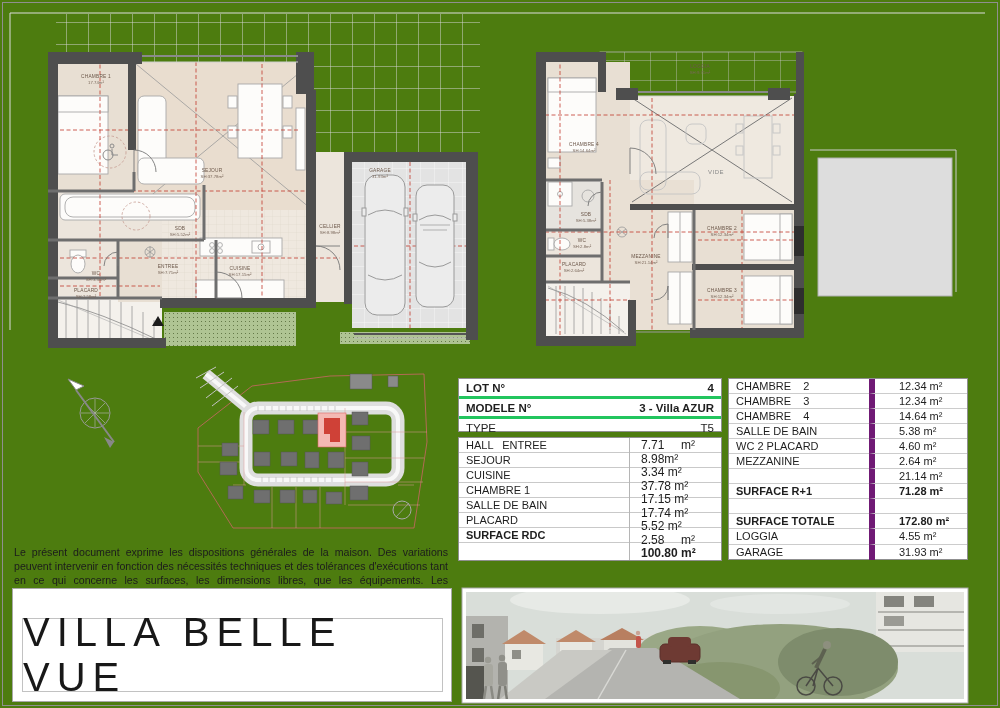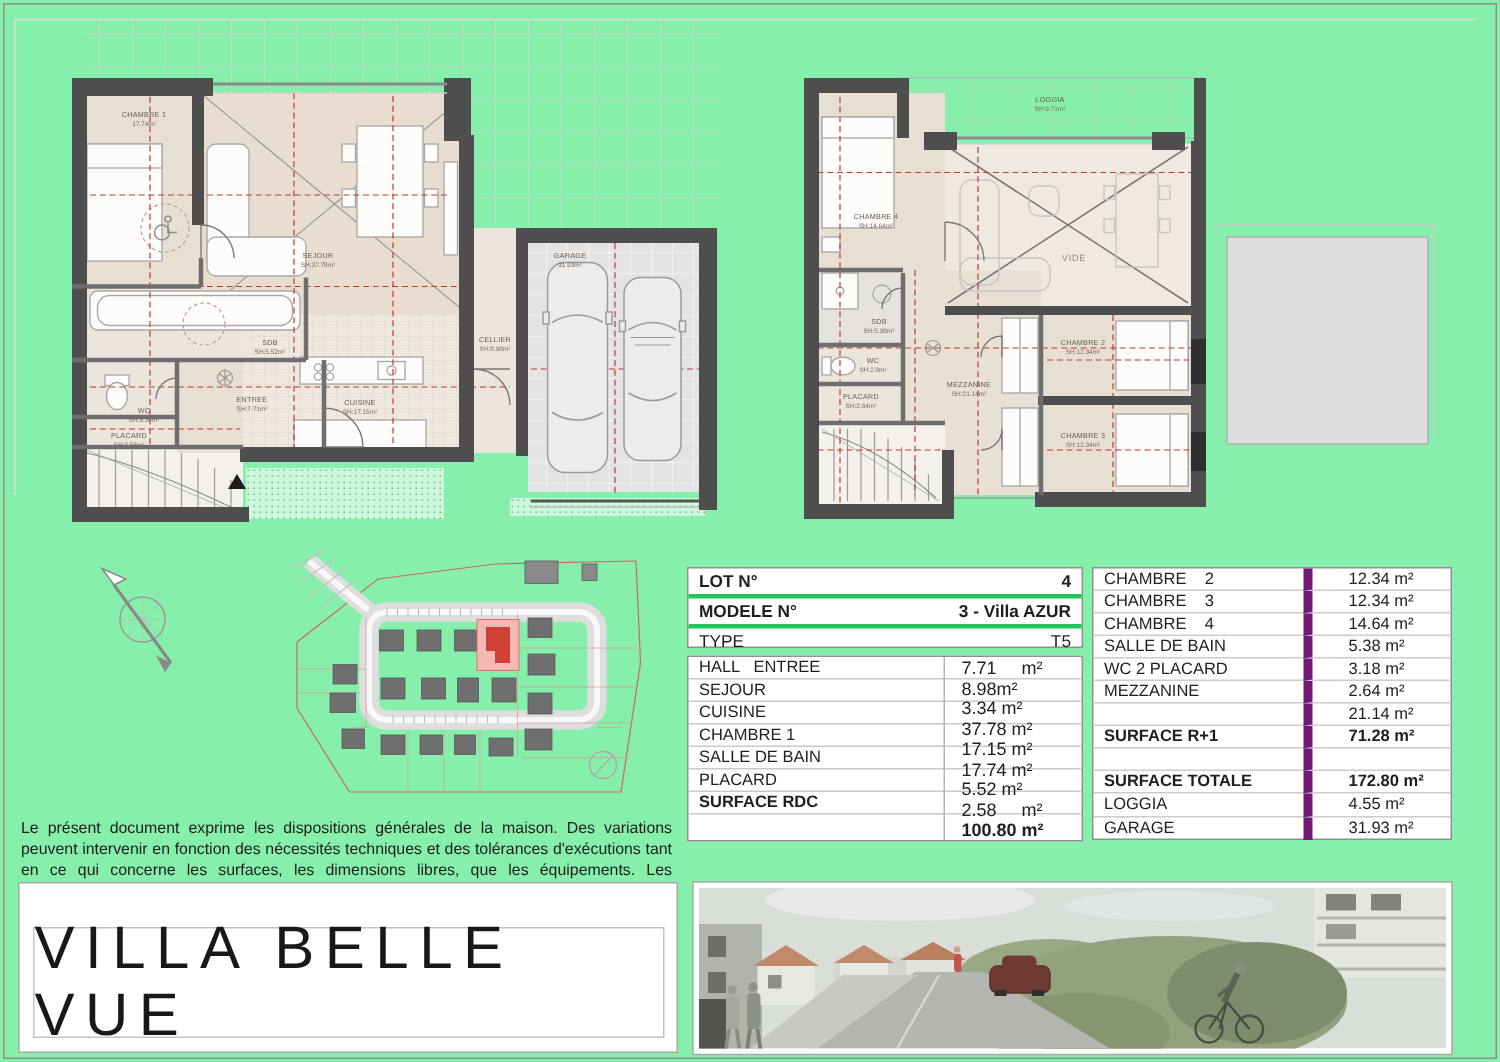--- a/index.html
+++ b/index.html
@@ -1,16 +1,16 @@
 <!DOCTYPE html>
 <html><head>
 <meta charset="utf-8">
 <style>
   html,body{margin:0;padding:0;background:#fff;}
-  .page{position:relative;width:1000px;height:708px;background:#86efac;overflow:hidden;
+  .page{position:relative;width:1000px;height:708px;background:#4d7c0f;overflow:hidden;
         font-family:"Liberation Sans",sans-serif;color:#1e1e1e;}
   .page::after{content:"";position:absolute;inset:2px;border:1px solid #8f8f8f;pointer-events:none;}
   svg{position:absolute;left:0;top:0;}
   svg text{font-family:"Liberation Sans",sans-serif;}
   .rl{font-size:4.8px;fill:#6b5749;text-anchor:middle;letter-spacing:.2px;}
   .rl2{font-size:4.3px;fill:#7a675a;text-anchor:middle;}
   .vide-l{font-size:6px;fill:#8a8a8a;text-anchor:middle;letter-spacing:.5px;}
   .box{position:absolute;border:1px solid #8f8f8f;background:#fff;box-sizing:border-box;}
   
   .spec-row{display:flex;justify-content:space-between;align-items:center;height:17px;padding:0 7px;font-size:11.5px;}
@@ -498,21 +498,21 @@
   <div class="box r1grid">
     <div class="c">CHAMBRE    2</div>
       <div class="c v">12.34 m²</div>
     <div class="c">CHAMBRE    3</div>
       <div class="c v">12.34 m²</div>
     <div class="c">CHAMBRE    4</div>
       <div class="c v">14.64 m²</div>
     <div class="c">SALLE DE BAIN</div>
       <div class="c v">5.38 m²</div>
     <div class="c">WC 2 PLACARD</div>
-      <div class="c v">3.18 m²</div>
+      <div class="c v">4.60 m²</div>
     <div class="c">MEZZANINE</div>
       <div class="c v">2.64 m²</div>
     <div class="c"></div>
       <div class="c v">21.14 m²</div>
     <div class="c b">SURFACE R+1</div>
       <div class="c v b">71.28 m²</div>
     <div class="c"></div>
       <div class="c v"></div>
     <div class="c b">SURFACE TOTALE</div>
       <div class="c v b">172.80 m²</div>

